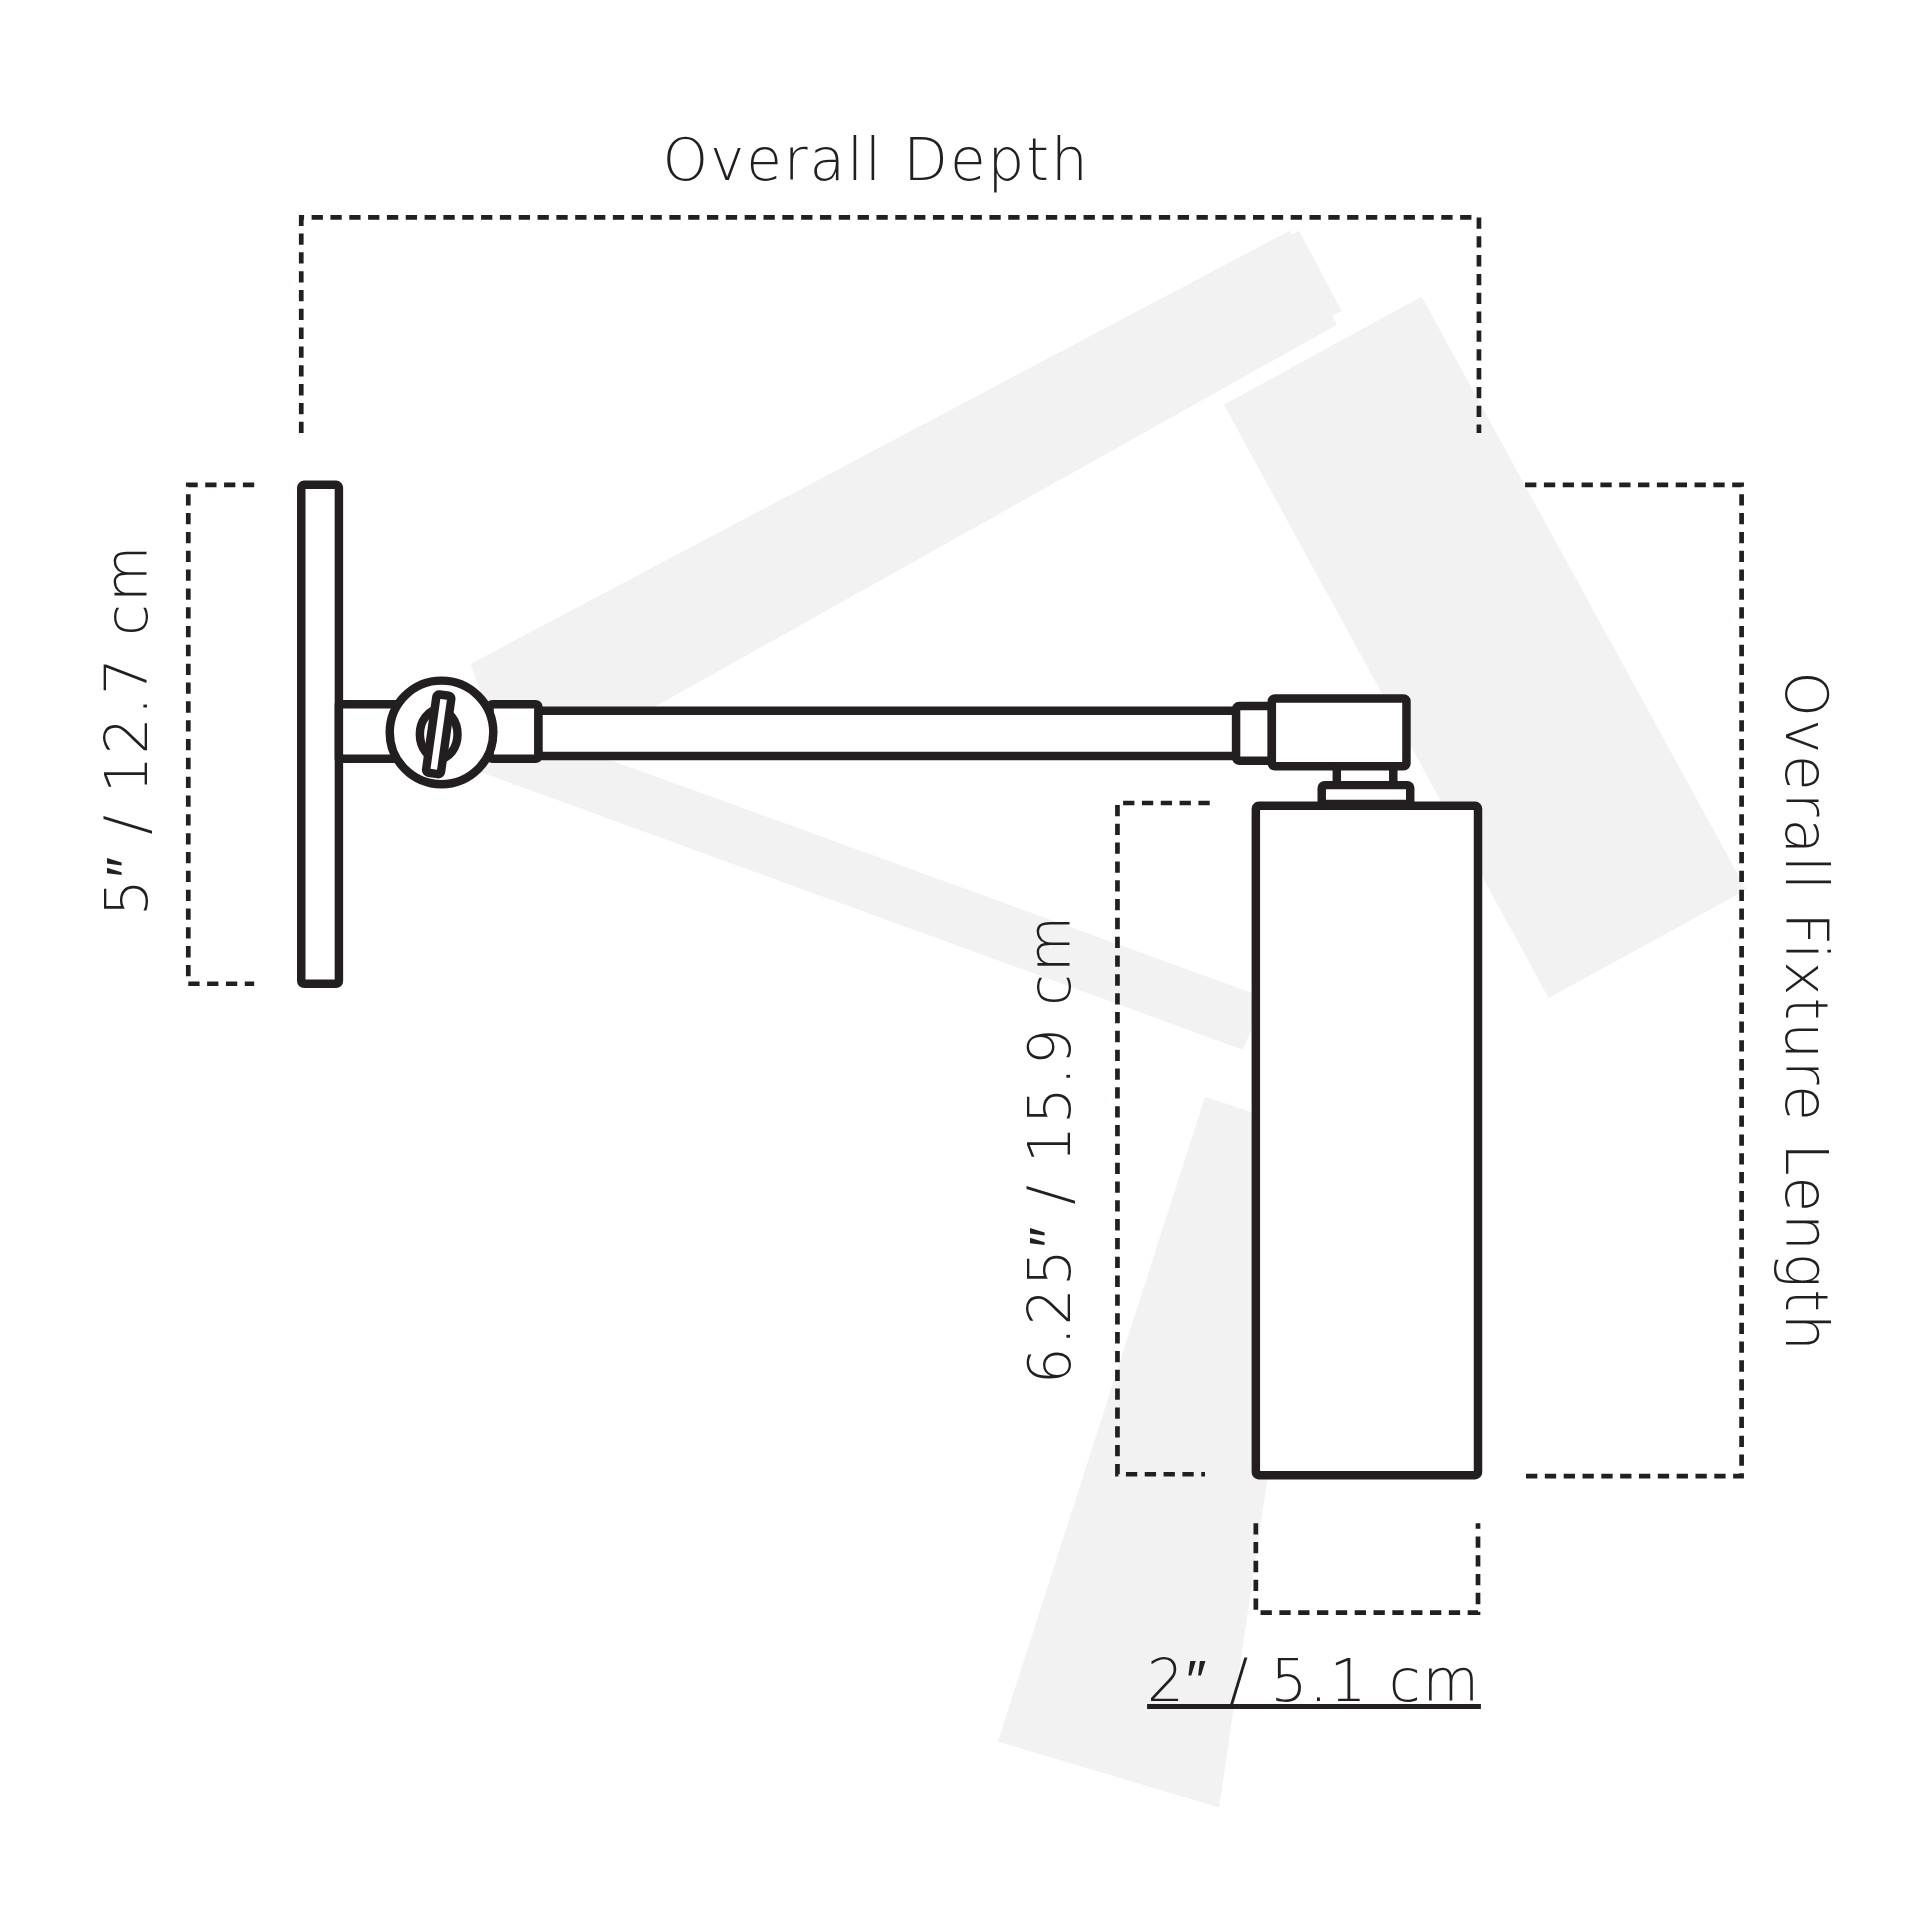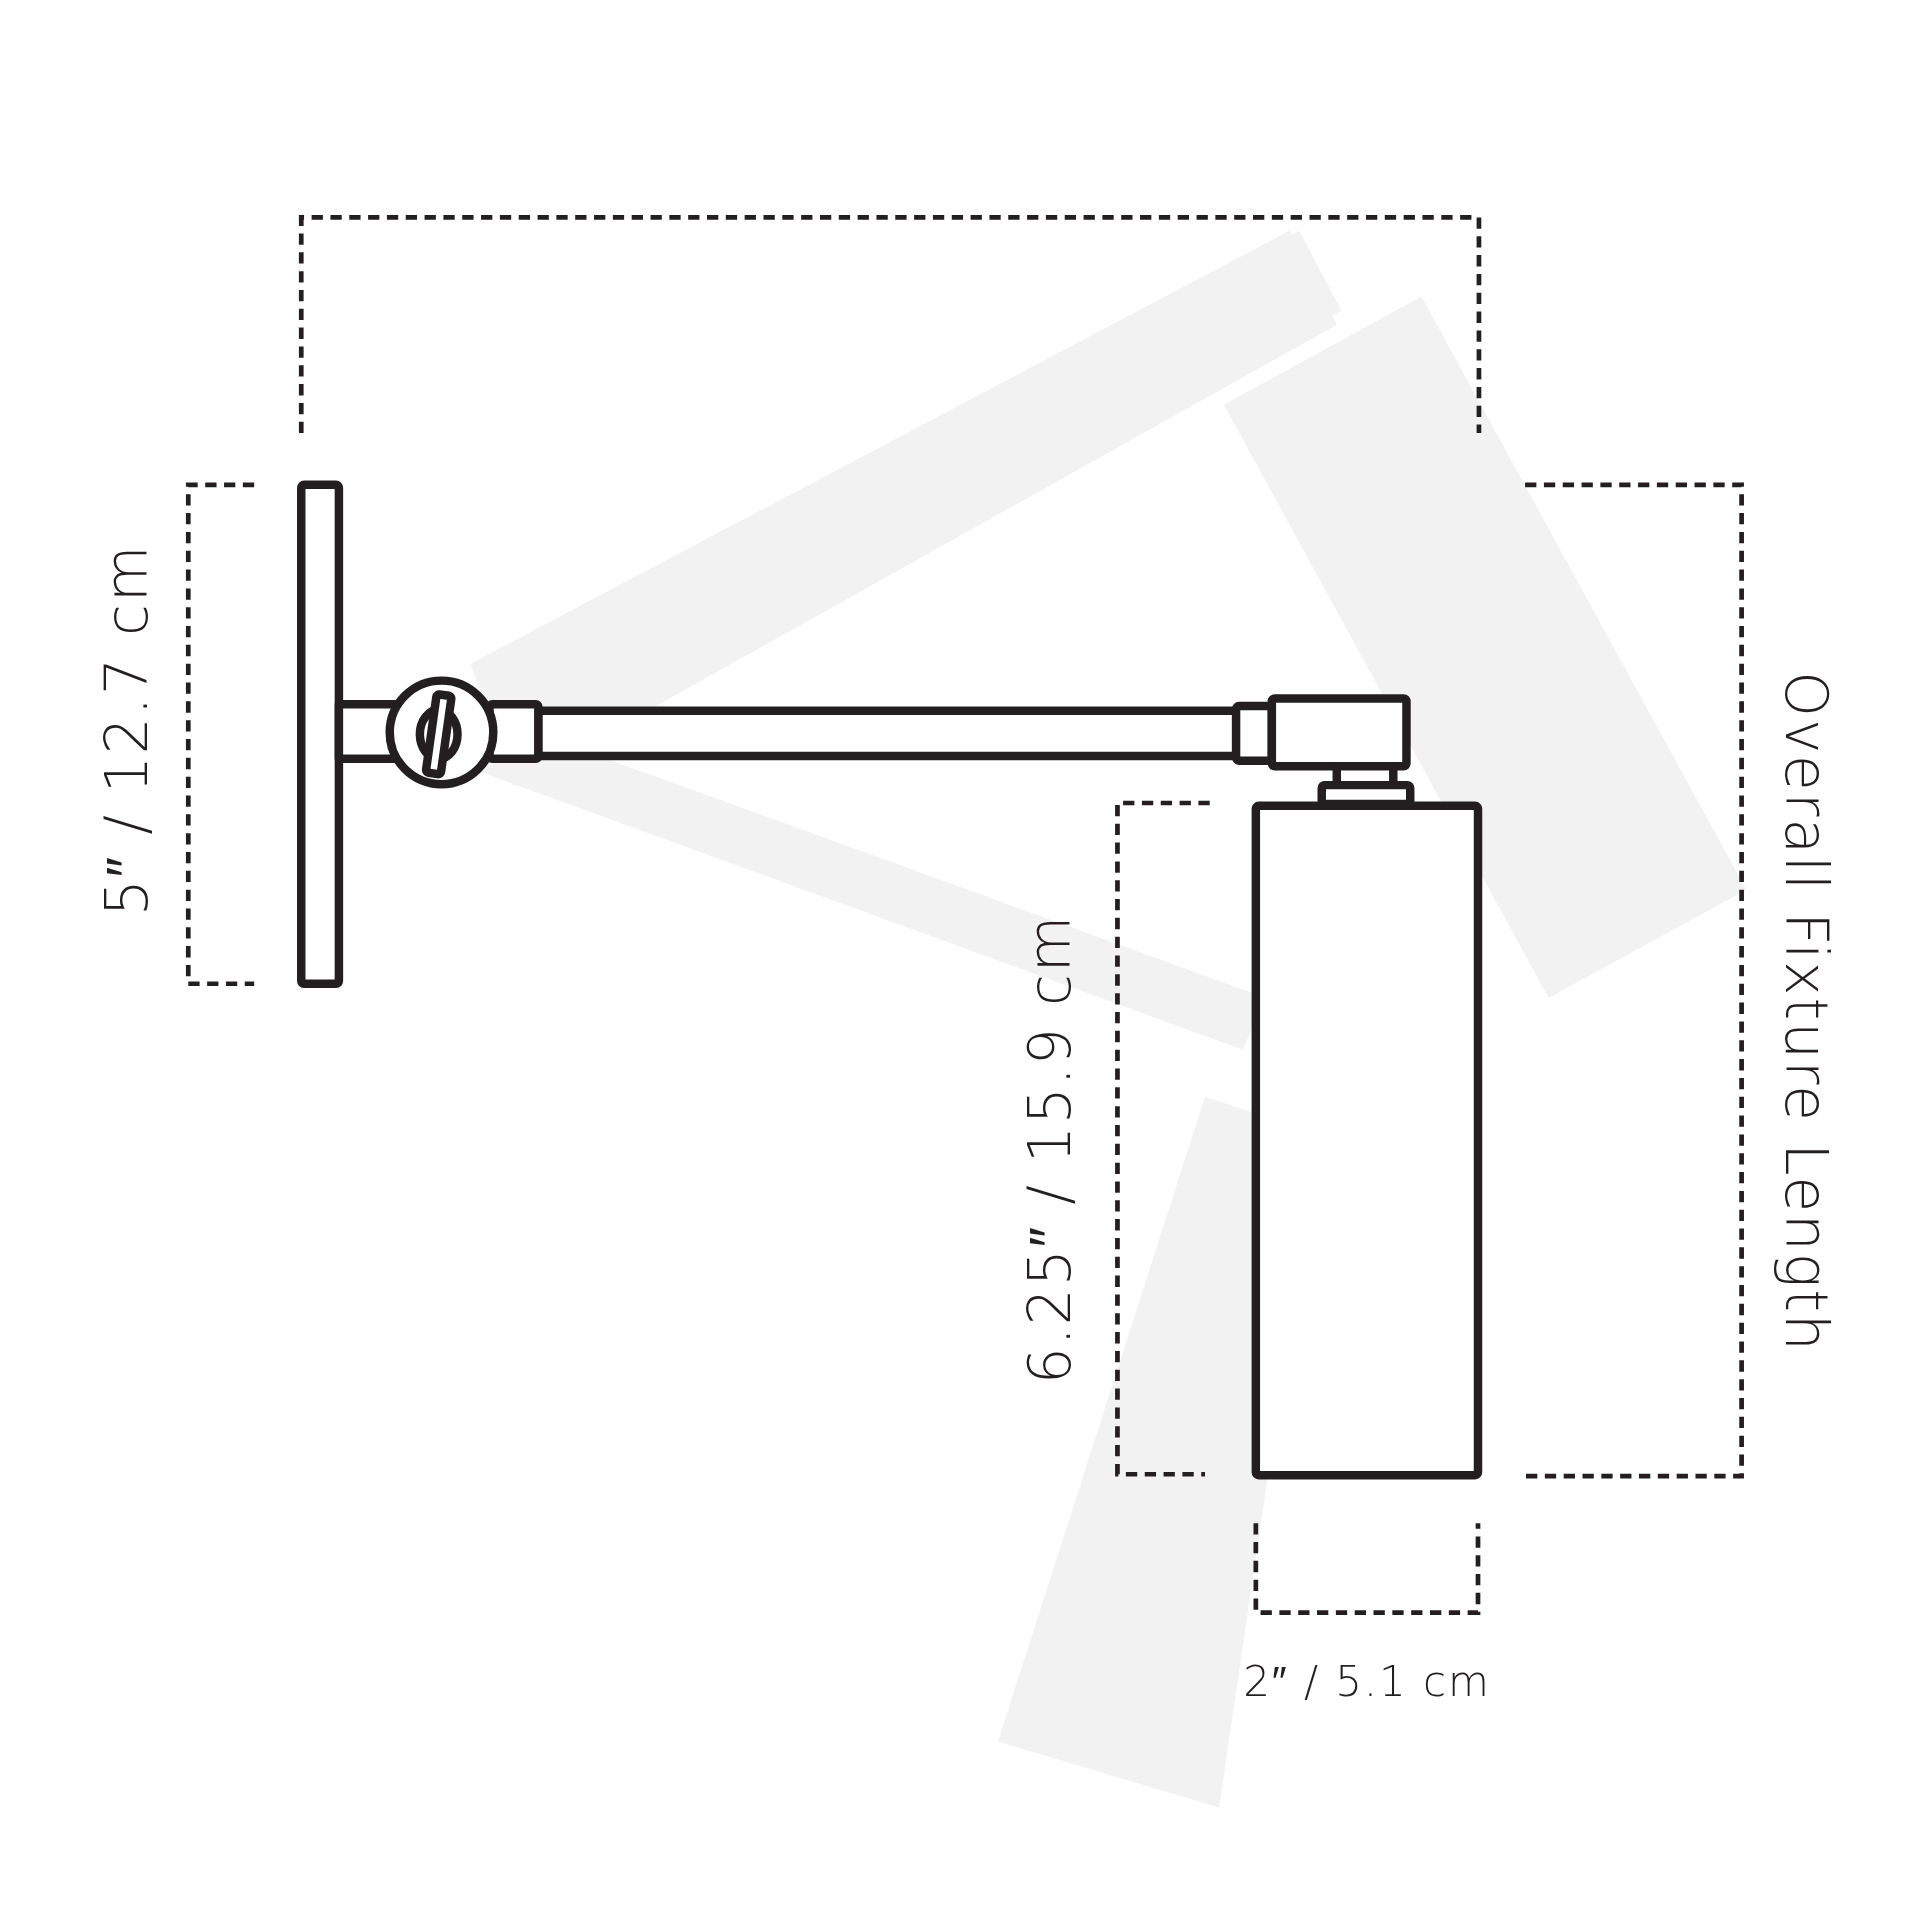--- a/index.html
+++ b/index.html
@@ -11,21 +11,21 @@
     font-weight: 300;
     color: #231f20;
     white-space: nowrap;
     letter-spacing: 1.9px;
     transform-origin: center center;
   }
   #t-depth { left: 876px; top: 160px; font-size: 58px; transform: translate(-50%, -50%); }
   #t-plate { left: 127px; top: 730px; font-size: 58px; transform: translate(-50%, -50%) rotate(-90deg); }
   #t-shade { left: 1050px; top: 1149px; font-size: 58px; transform: translate(-50%, -50%) rotate(-90deg); }
   #t-length { left: 1806px; top: 1012px; font-size: 58px; transform: translate(-50%, -50%) rotate(90deg); }
-  #t-width { left: 1367px; top: 1681px; font-size: 42px; transform: translate(-50%, -50%); }
+  #t-width { left: 1314px; top: 1681px; font-size: 58px; transform: translate(-50%, -50%); text-decoration: underline; }
 </style>
 </head>
 <body>
 
 <div id="stage">
   <svg width="1928" height="1928" viewBox="0 0 2048 2048" xmlns="http://www.w3.org/2000/svg">
 
     <g fill="#f2f2f2">
       <polygon points="500,705 1370,245 1420,345 545,835"></polygon>
       <polygon points="1200,340 1380,245 1425,330 1245,425"></polygon>
@@ -54,18 +54,19 @@
       <ellipse cx="466" cy="780" rx="20" ry="26" fill="none"></ellipse>
       <rect x="458" y="738" width="16" height="84" rx="3" transform="rotate(8 466 780)"></rect>
       <rect x="1313" y="750" width="38" height="58" rx="3"></rect>
       <rect x="1351" y="742" width="143" height="72" rx="3"></rect>
       <rect x="1420" y="814" width="60" height="20"></rect>
       <rect x="1404" y="834" width="94" height="20" rx="3"></rect>
       <rect x="1334" y="856" width="236" height="711" rx="3"></rect>
     </g>
   </svg>
 
+  <div class="lbl" id="t-depth">Overall Depth</div>
   <div class="lbl" id="t-plate">5″ / 12.7 cm</div>
   <div class="lbl" id="t-shade">6.25″ / 15.9 cm</div>
   <div class="lbl" id="t-length">Overall Fixture Length</div>
   <div class="lbl" id="t-width">2″ / 5.1 cm</div>
 </div>
 
 
 </body></html>

